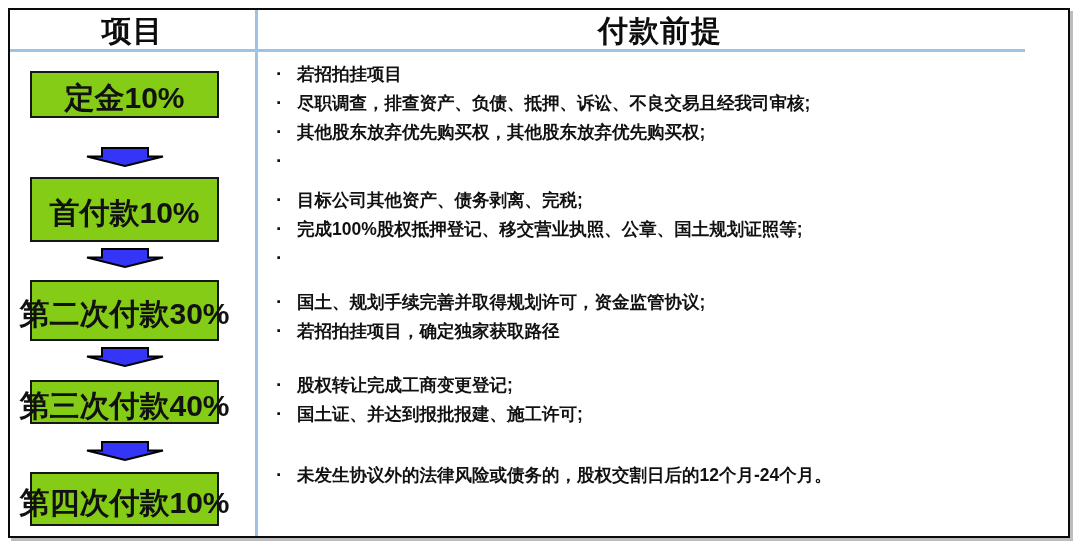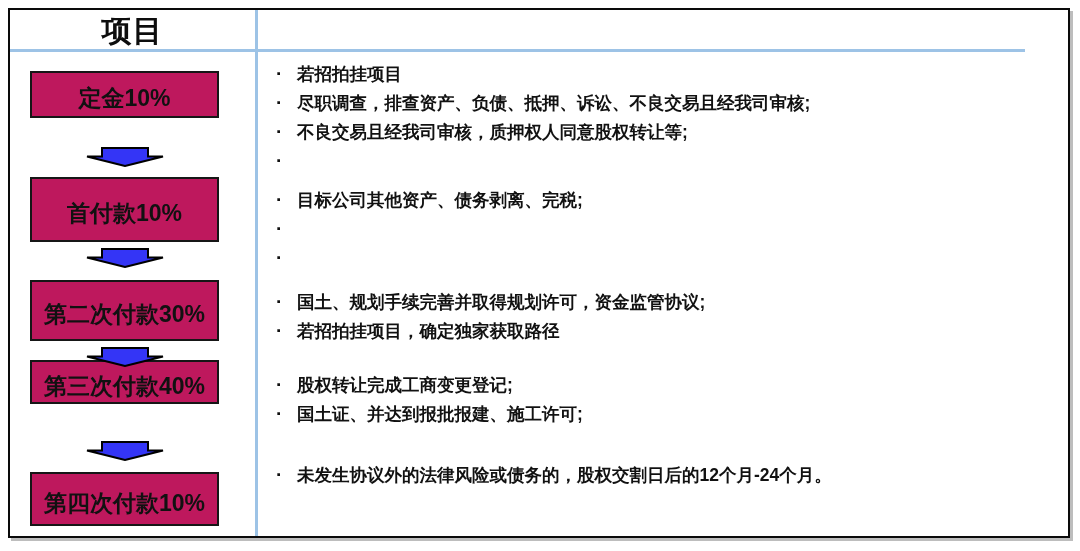--- a/index.html
+++ b/index.html
@@ -22,29 +22,29 @@
   .hline-right{left:247px;width:768px;}
   .hdr{
     position:absolute;top:2px;height:38px;display:flex;align-items:center;
     justify-content:center;font-size:30px;font-weight:bold;color:#0d0d0d;
     letter-spacing:1px;
   }
   .hdr-left{left:0;width:245px;}
   .hdr-right{left:247px;width:806px;}
   .stage-box{
     position:absolute;left:20px;width:189px;height:48px;
-    background:#be185d;border:2px solid #161616;box-sizing:border-box;
+    background:#84cc16;border:2px solid #161616;box-sizing:border-box;
     display:flex;align-items:center;justify-content:center;
-    font-weight:bold;font-size:23px;color:#111;padding-top:8px;
+    font-weight:bold;font-size:30px;color:#111;padding-top:8px;
     white-space:nowrap;
   }
   .s0{top:61px;height:47px;}
   .s1{top:167px;height:65px;}
   .s2{top:270px;height:61px;}
-  .s3{top:350px;height:44px;}
+  .s3{top:370px;height:44px;}
   .s4{top:462px;height:54px;}
   .arrow{position:absolute;left:76px;width:78px;height:20px;}
   .a0{top:137px;}
   .a1{top:238px;}
   .a2{top:337px;}
   .a3{top:431px;}
   .bullets{
     position:absolute;left:266px;margin:0;padding:0;list-style:none;
     width:790px;
   }
@@ -64,20 +64,21 @@
 </head>
 <body>
 
 <div class="frame">
 
   <div class="col-divider"></div>
   <div class="hline hline-left"></div>
   <div class="hline hline-right"></div>
 
   <div class="hdr hdr-left">项目</div>
+  <div class="hdr hdr-right">付款前提</div>
 
   <div class="stage-box s0">定金10%</div>
   <div class="stage-box s1">首付款10%</div>
   <div class="stage-box s2">第二次付款30%</div>
   <div class="stage-box s3">第三次付款40%</div>
   <div class="stage-box s4">第四次付款10%</div>
 
   <svg class="arrow a0" viewBox="0 0 78 20" preserveAspectRatio="none">
     <polygon points="16,1 62,1 62,9.5 77,9.5 39,19 1,9.5 16,9.5" fill="#3435F6" stroke="#000" stroke-width="2"></polygon>
   </svg>
@@ -95,33 +96,34 @@
       <li>
         <span class="dot">·</span>
         <span>若招拍挂项目</span>
       </li>
       <li>
         <span class="dot">·</span>
         <span>尽职调查，排查资产、负债、抵押、诉讼、不良交易且经我司审核;</span>
       </li>
       <li>
         <span class="dot">·</span>
-        <span>不良交易且经我司审核，质押权人同意股权转让等;</span>
+        <span>其他股东放弃优先购买权，其他股东放弃优先购买权;</span>
       </li>
       <li>
         <span class="dot">·</span>
       </li>
     </ul>
   <ul class="bullets g1">
       <li>
         <span class="dot">·</span>
         <span>目标公司其他资产、债务剥离、完税;</span>
       </li>
       <li>
         <span class="dot">·</span>
+        <span>完成100%股权抵押登记、移交营业执照、公章、国土规划证照等;</span>
       </li>
       <li>
         <span class="dot">·</span>
       </li>
     </ul>
   <ul class="bullets g2">
       <li>
         <span class="dot">·</span>
         <span>国土、规划手续完善并取得规划许可，资金监管协议;</span>
       </li>

